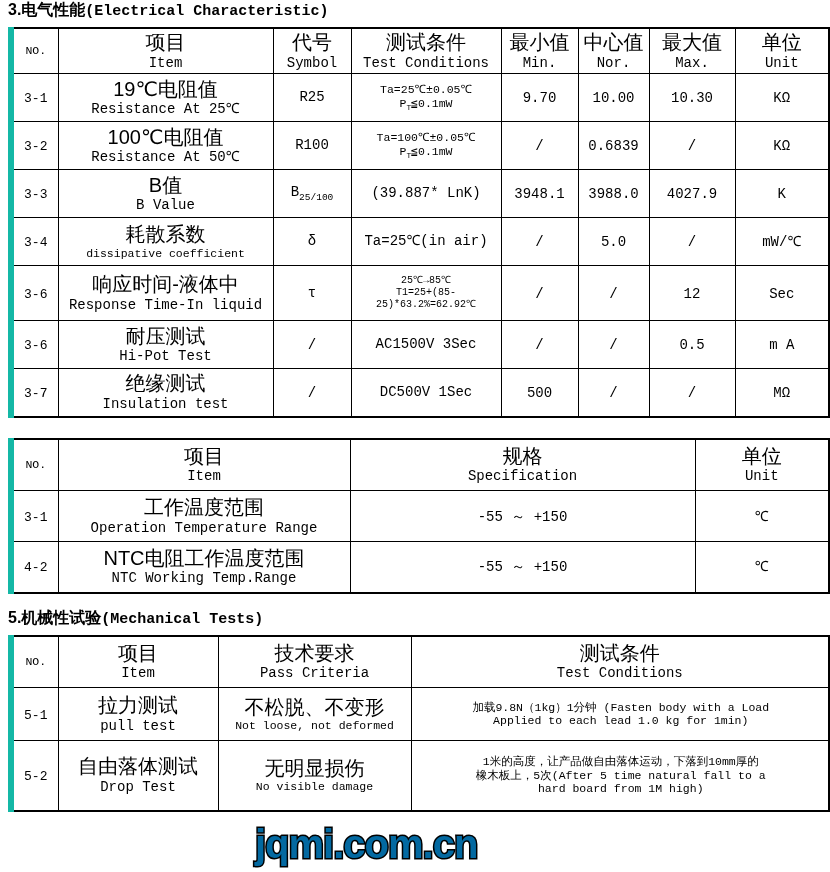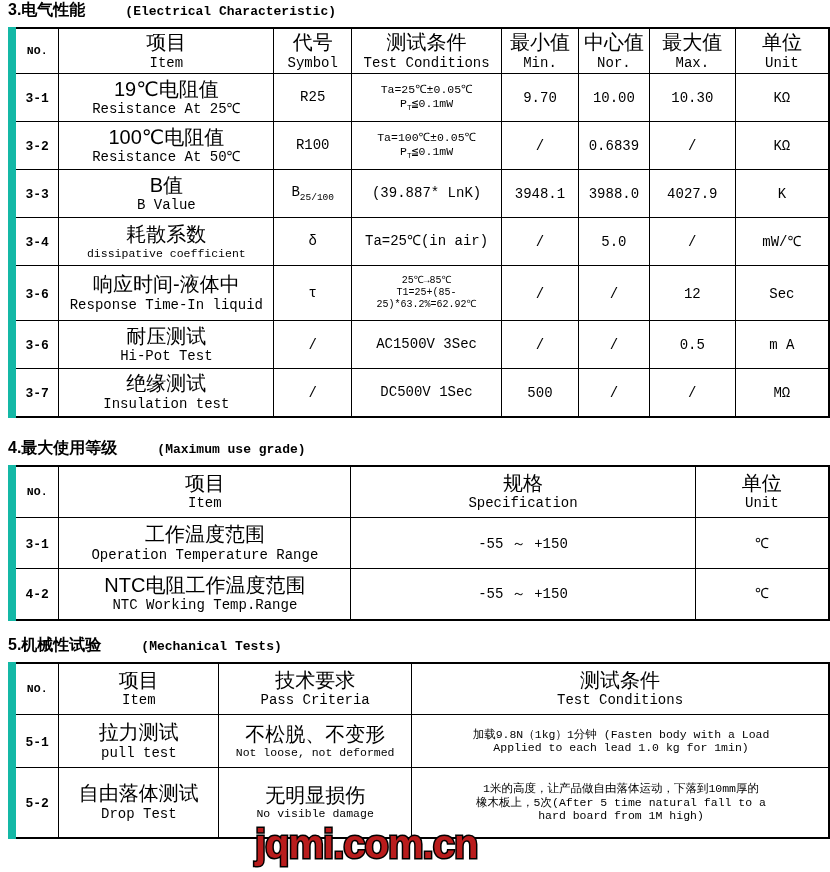--- a/index.html
+++ b/index.html
@@ -24,41 +24,40 @@
   .section-title {
     font-family: "Liberation Sans", "DejaVu Sans", sans-serif;
     font-size: 16px;
     font-weight: bold;
     letter-spacing: 0px;
     margin: 0 0 6px 8px;
     white-space: nowrap;
   }
   .section-title .en {
     font-family: "Liberation Mono", "DejaVu Sans Mono", monospace;
-    font-size: 13px;
+    font-size: 15px;
     font-weight: bold;
-    padding-left: 40px;
   }
   table.spec {
     border-collapse: collapse;
     table-layout: fixed;
     margin-left: 8px;
     border: 2px solid #000;
   }
   table.spec td {
     border: 1px solid #000;
     text-align: center;
     vertical-align: middle;
     padding: 2px 2px;
     line-height: 1.18;
   }
   
   table.spec tr:first-child td { border-top: 2px solid #000; }
   table.spec tr:last-child td { border-bottom: 2px solid #000; }
-  table.spec td:first-child { border-left: 8px solid #14b8a6; font-weight: bold; }
+  table.spec td:first-child { border-left: 6px solid #14b8a6; }
   table.spec td:last-child { border-right: 2px solid #000; }
 
   .cn {
     font-family: "Liberation Sans", "DejaVu Sans", sans-serif;
     font-size: 20px;
     display: block;
     white-space: nowrap;
   }
   .en {
     font-family: "Liberation Mono", "DejaVu Sans Mono", monospace;
@@ -102,21 +101,21 @@
 
   
   .watermark {
     position: absolute;
     left: 255px;
     top: 824px;
     font-family: "Liberation Sans", "DejaVu Sans", sans-serif;
     font-size: 40px;
     font-weight: bold;
     letter-spacing: -1px;
-    color: #b91c1c;
+    color: #0369a1;
     -webkit-text-stroke: 3px #000000;
     paint-order: stroke fill;
     pointer-events: none;
     line-height: 1;
     white-space: nowrap;
   }
 </style>
 </head>
 <body>
 
@@ -295,23 +294,20 @@
         <td><span class="num">500</span></td>
         <td><span class="slash">/</span></td>
         <td><span class="slash">/</span></td>
         <td><span class="num">MΩ</span></td>
       </tr>
     </tbody>
   </table>
 
   <div class="sec-gap"></div>
 
-  <div class="section-title">
-    <span>4.</span><span>最大使用等级</span><span class="en" style="display:inline;">(Maximum use grade)</span>
-  </div>
 
   <table class="spec">
     <colgroup>
       <col style="width:47px">
         <col style="width:292px">
         <col style="width:345px">
         <col style="width:134px">
     </colgroup>
     <tbody>
       <tr style="height:52px">

